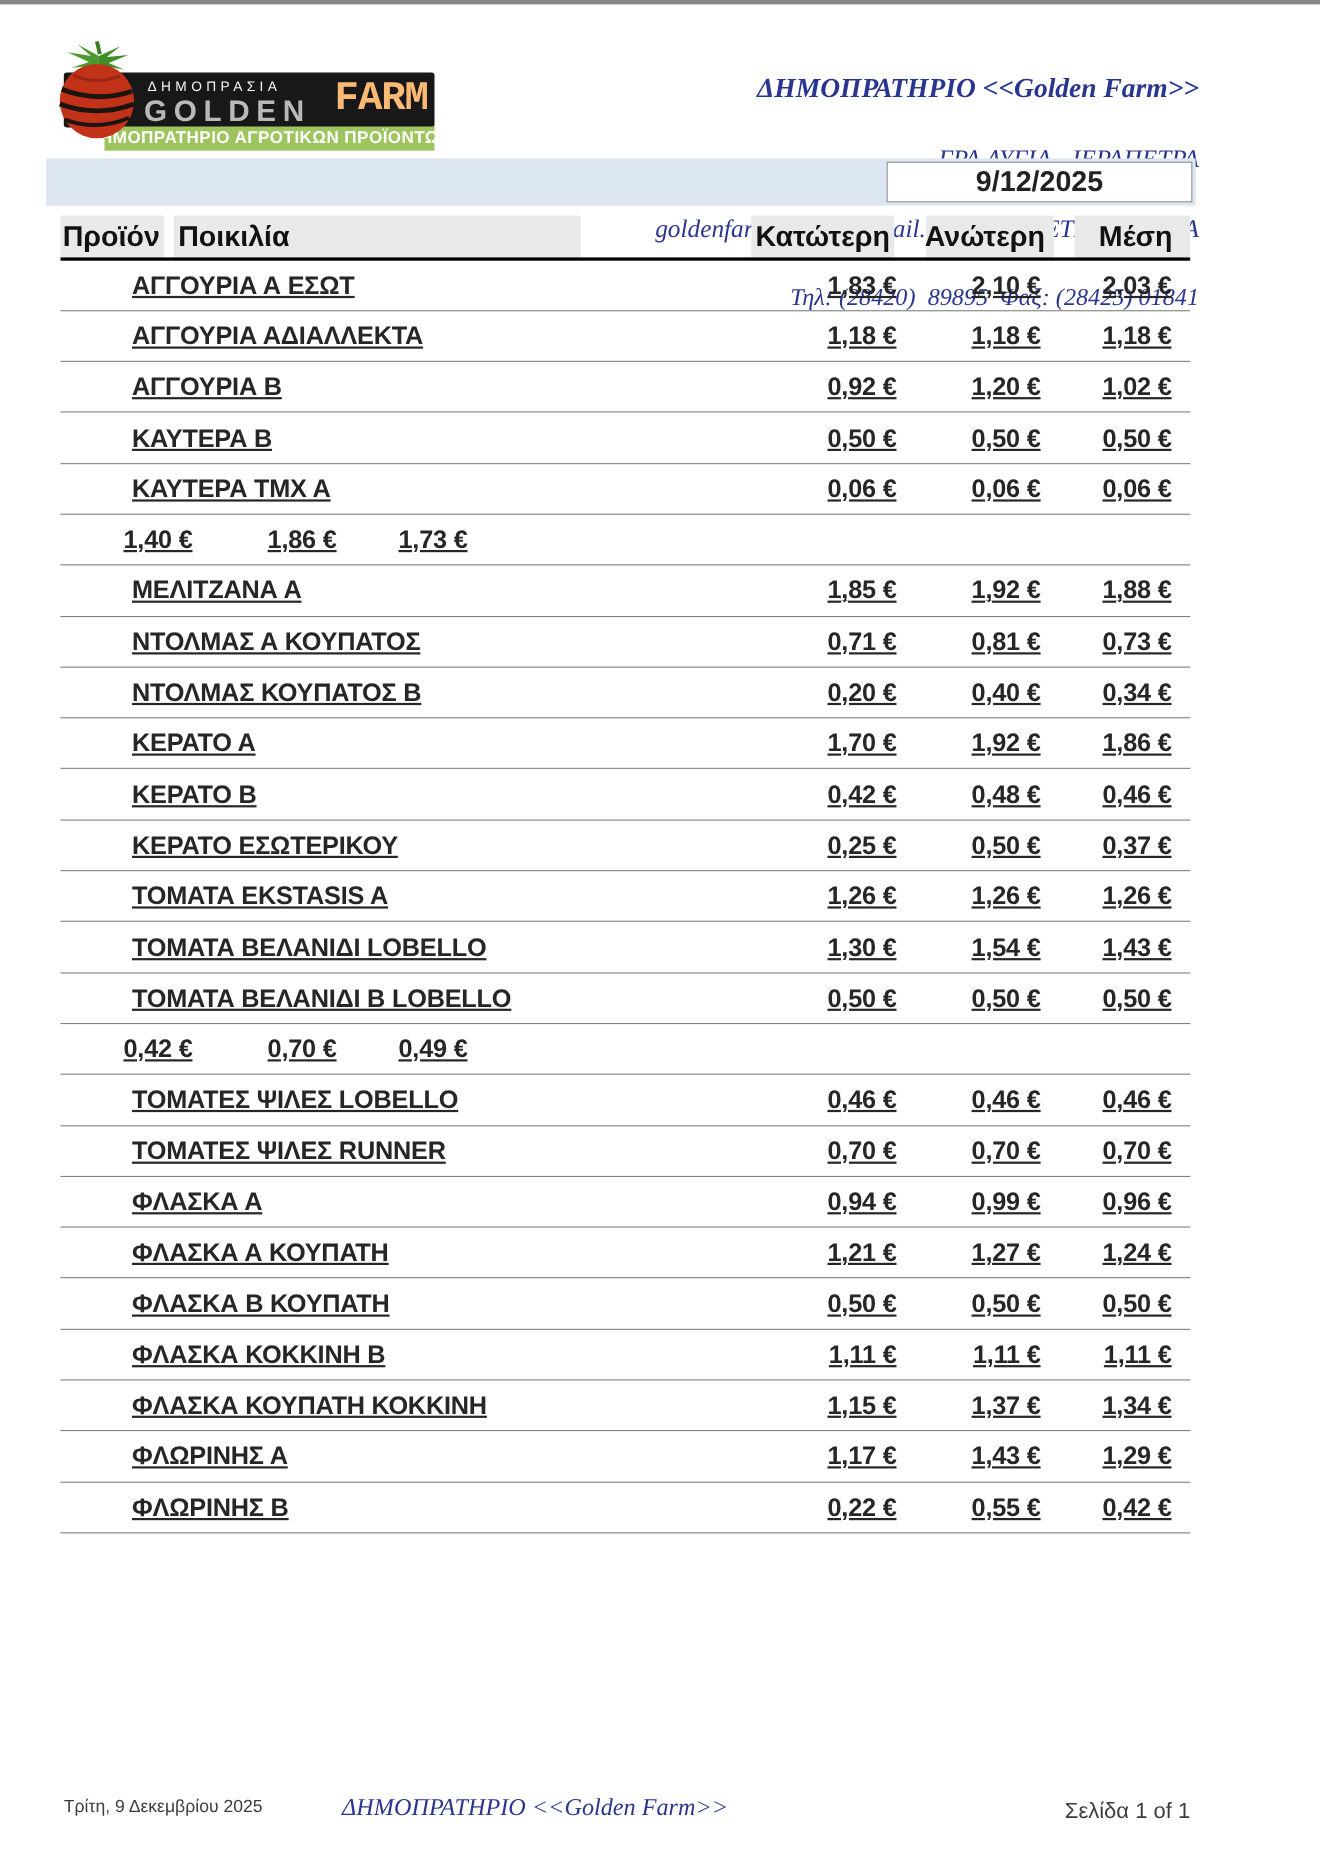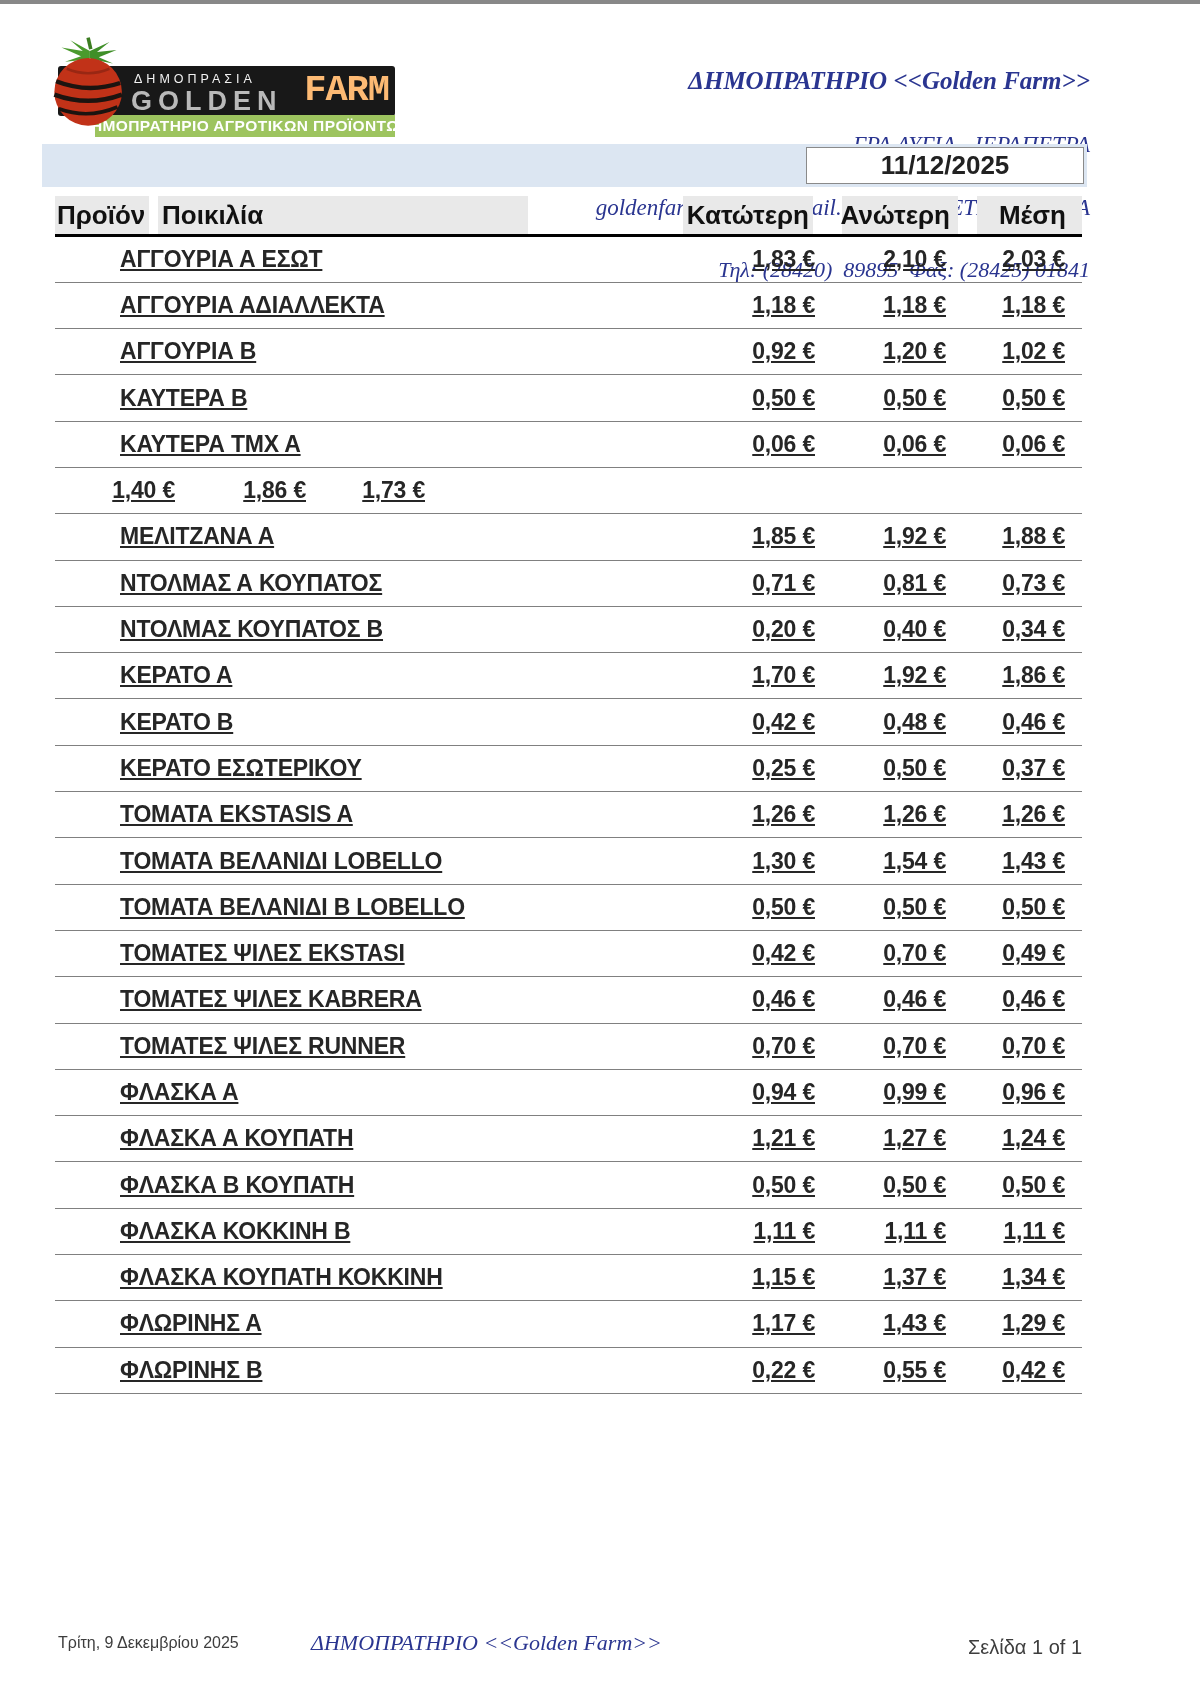--- a/index.html
+++ b/index.html
@@ -88,21 +88,21 @@
   </div>
 
   <div class="letterhead">
     <div class="lh-1">ΔΗΜΟΠΡΑΤΗΡΙΟ &lt;&lt;Golden Farm&gt;&gt;</div>
     <div class="lh-2">ΓΡΑ ΛΥΓΙΑ - ΙΕΡΑΠΕΤΡΑ</div>
     <div class="lh-3">goldenfarm.maria@gmail.com ΙΕΡΑΠΕΤΡΑ ΕΛΛΑΔΑ</div>
     <div class="lh-4">Τηλ: (28420)  89895  Φαξ: (28425) 01841</div>
   </div>
 
   <div class="title-bar">
-    <div class="date-box">11/12/2025</div>
+    <div class="date-box">9/12/2025</div>
   </div>
 
   <div class="colhead ch-product">Προϊόν</div>
   <div class="colhead ch-variety">Ποικιλία</div>
   <div class="colhead ch-low">Κατώτερη</div>
   <div class="colhead ch-high">Ανώτερη</div>
   <div class="colhead ch-avg">Μέση</div>
   <div class="head-underline"></div>
 
   <div class="tbody">
@@ -204,28 +204,27 @@
     </div>
 
     <div class="row">
       <span class="c-name">ΤΟΜΑΤΑ ΒΕΛΑΝΙΔΙ Β LOBELLO</span>
       <span class="c-low">0,50 €</span>
       <span class="c-high">0,50 €</span>
       <span class="c-avg">0,50 €</span>
     </div>
 
     <div class="row">
-      <span class="c-name">ΤΟΜΑΤΕΣ ΨΙΛΕΣ EKSTASI</span>
       <span class="c-low">0,42 €</span>
       <span class="c-high">0,70 €</span>
       <span class="c-avg">0,49 €</span>
     </div>
 
     <div class="row">
-      <span class="c-name">ΤΟΜΑΤΕΣ ΨΙΛΕΣ KABRERA</span>
+      <span class="c-name">ΤΟΜΑΤΕΣ ΨΙΛΕΣ LOBELLO</span>
       <span class="c-low">0,46 €</span>
       <span class="c-high">0,46 €</span>
       <span class="c-avg">0,46 €</span>
     </div>
 
     <div class="row">
       <span class="c-name">ΤΟΜΑΤΕΣ ΨΙΛΕΣ RUNNER</span>
       <span class="c-low">0,70 €</span>
       <span class="c-high">0,70 €</span>
       <span class="c-avg">0,70 €</span>

